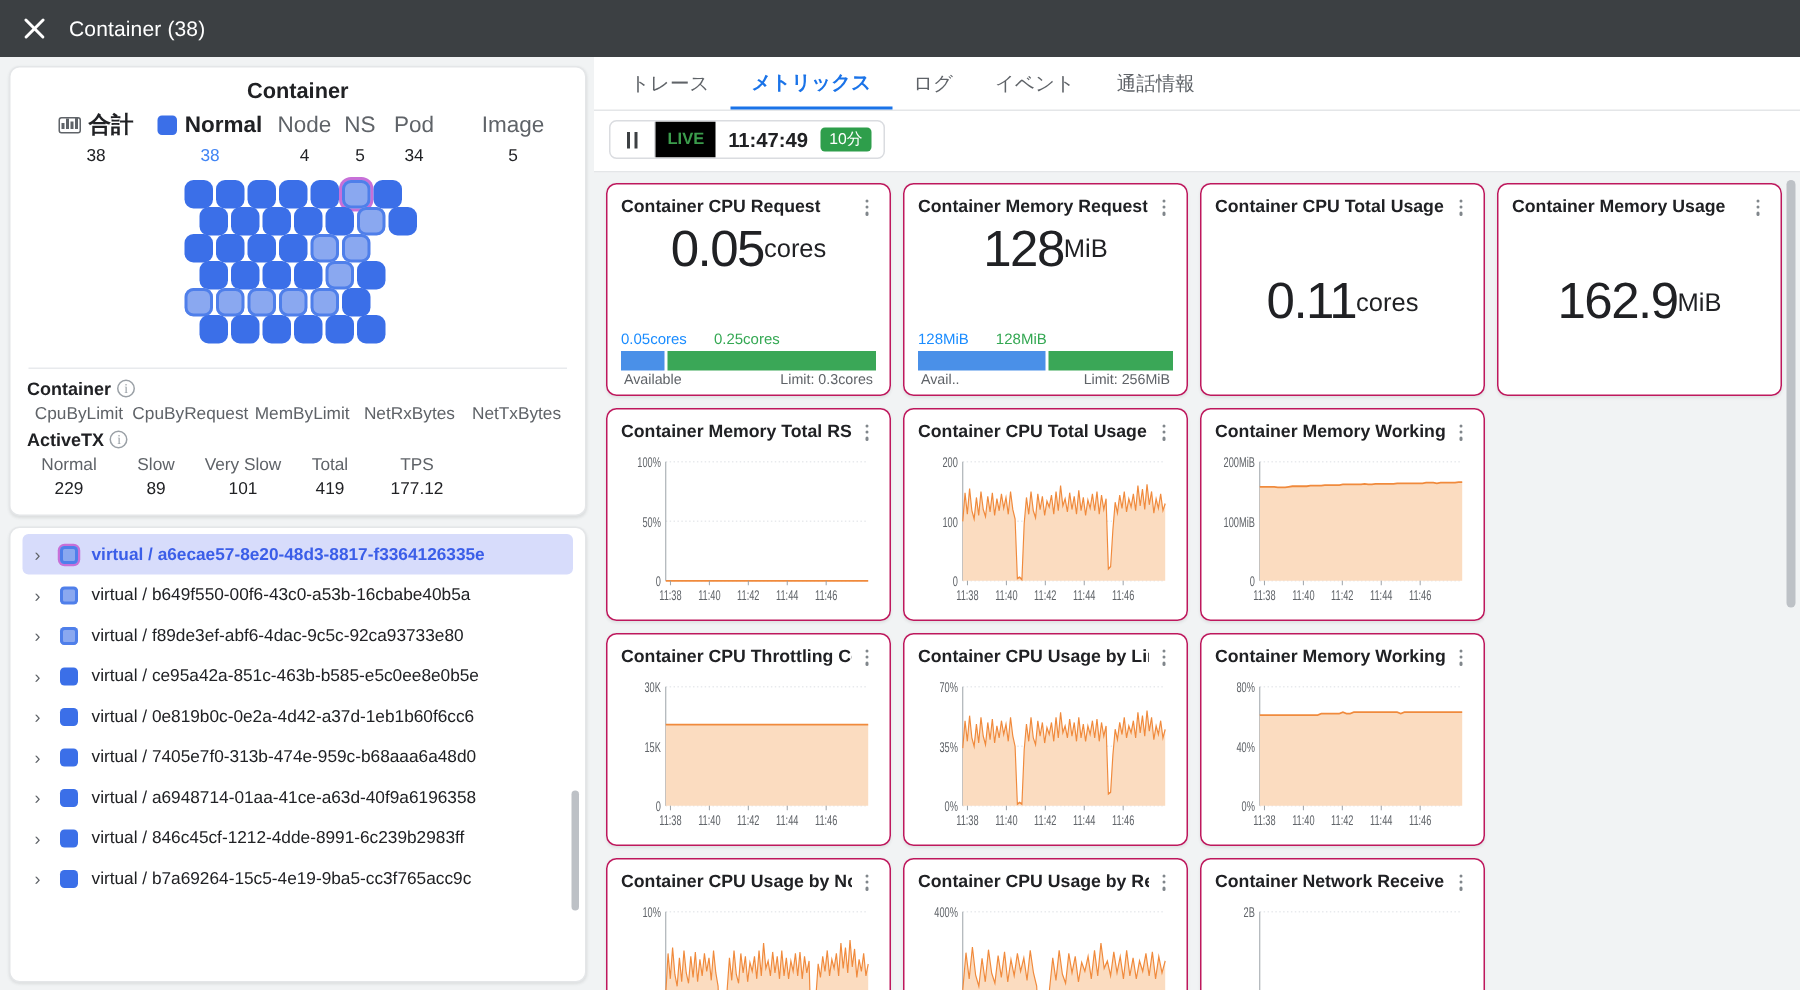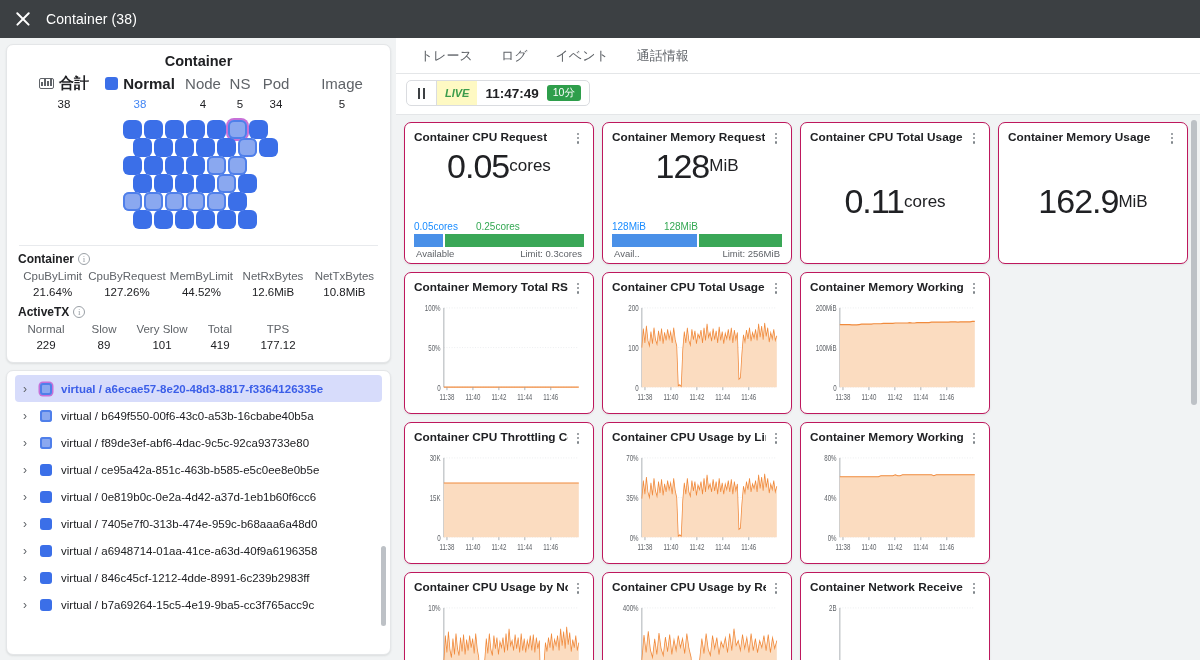--- a/index.html
+++ b/index.html
@@ -120,22 +120,22 @@
   .livebar {
     display: inline-flex; align-items: stretch; height: 26px;
     border: 1px solid #dadce0; border-radius: 5px; overflow: hidden; background:#fff;
   }
   .live-pause {
     width: 30px; display: flex; align-items: center; justify-content: center;
     border-right: 1px solid #dadce0; cursor: pointer;
   }
   .live-pause span { display:inline-block; width:2.5px; height:11px; background:#3c4043; margin:0 1.2px;}
   .live-flag {
-    background: #fef9c3; color: #3b9c4c; font-size: 11px; font-weight: bold;
-    display: flex; align-items: center; padding: 0 8px; font-style: italic;
+    background: #000000; color: #3b9c4c; font-size: 11px; font-weight: bold;
+    display: flex; align-items: center; padding: 0 8px;
   }
   .live-time { font-size: 13.5px; font-weight: bold; color: #202124; display:flex; align-items:center; padding: 0 8px; }
   .live-range {
     background: #2e9e4b; color: #fff; font-size: 10.5px; border-radius: 3px;
     display: flex; align-items: center; padding: 1px 6px; margin: 4px 8px 4px 0; cursor:pointer;
   }
 
   
   .dash {
     flex: 1; overflow: hidden; padding: 7px 12px 0 8px;
@@ -288,27 +288,20 @@
       </div>
       <table class="mtable five">
         <tbody>
             <tr id="cm-head">
               <th>CpuByLimit</th>
               <th>CpuByRequest</th>
               <th>MemByLimit</th>
               <th>NetRxBytes</th>
               <th>NetTxBytes</th>
             </tr>
-        <tr id="cm-body">
-              <td>21.64%</td>
-              <td>127.26%</td>
-              <td>44.52%</td>
-              <td>12.6MiB</td>
-              <td>10.8MiB</td>
-            </tr>
       </tbody>
         </table>
 
       <div class="mini-head">
         <span class="t">ActiveTX</span>
         <i class="info-icon">i</i>
       </div>
       <table class="mtable tx">
         <tbody>
             <tr id="tx-head">
@@ -378,20 +371,21 @@
           </div>
         </div>
       <div class="list-sb"></div>
     </div>
   </div>
 
   <div class="right-pane">
 
     <div class="tabs" id="tabs">
         <div class="tab">トレース</div>
+        <div class="tab active">メトリックス</div>
         <div class="tab">ログ</div>
         <div class="tab">イベント</div>
         <div class="tab">通話情報</div>
       </div>
 
     <div class="livebar-wrap">
       <div class="livebar">
         <div class="live-pause">
             <span></span>
             <span></span>

